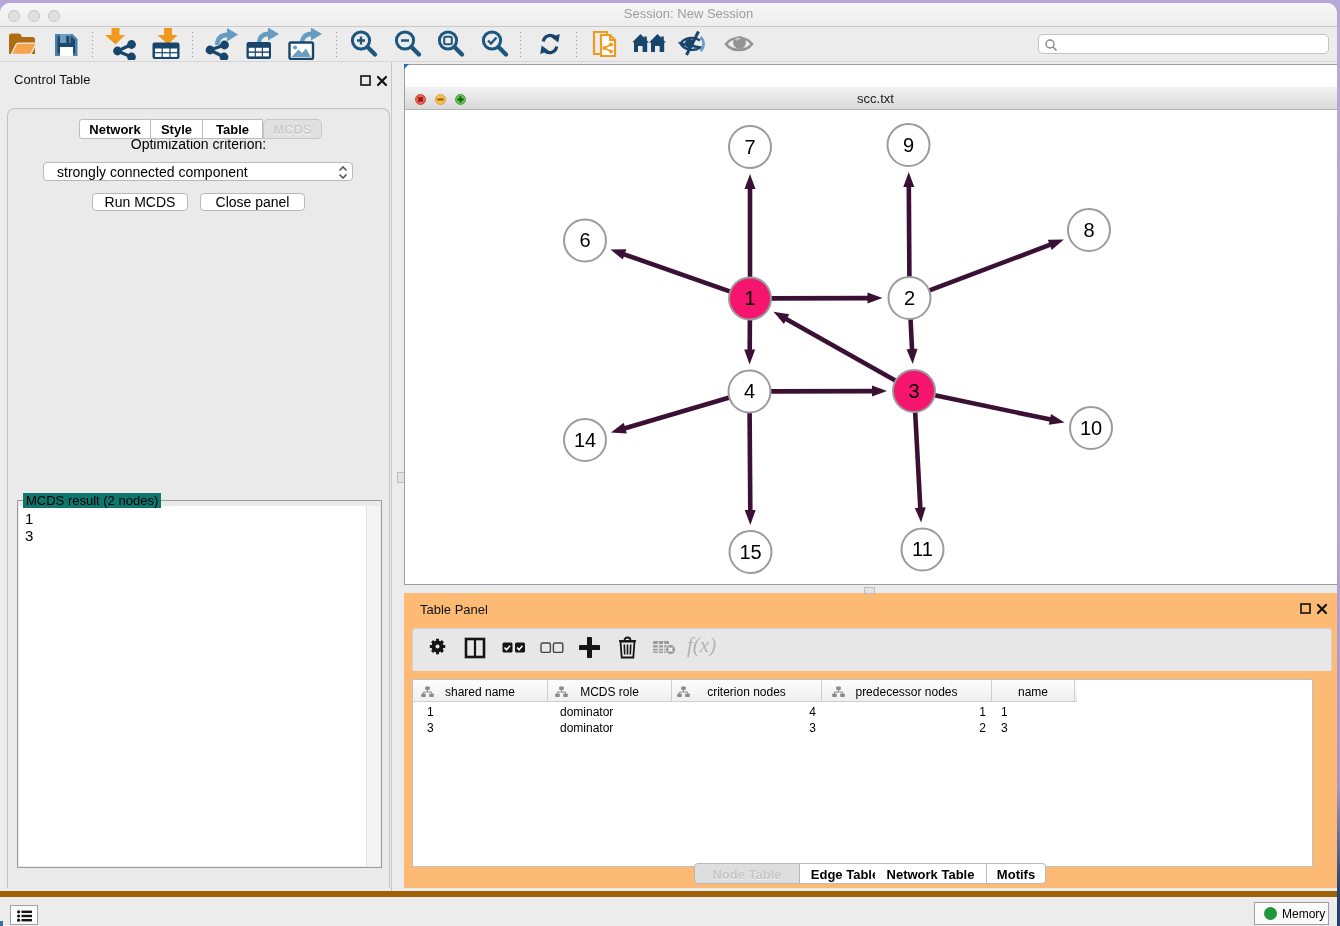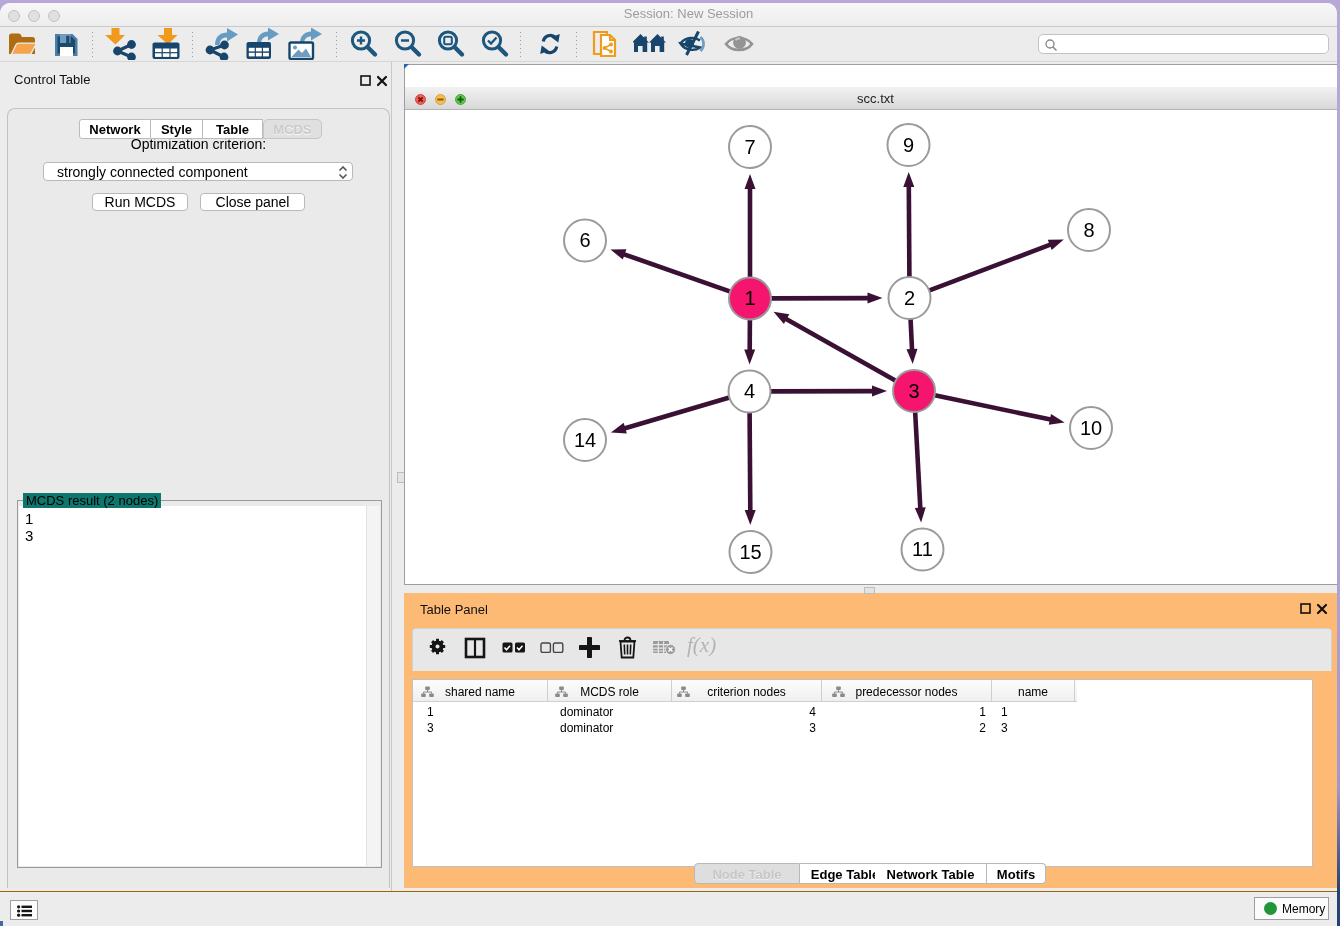--- a/index.html
+++ b/index.html
@@ -73,21 +73,21 @@
 .trow span { top:2px; }
 .orgic { position:absolute; top:6px; }
 .tticon { position:absolute; }
 
 #btabs { position:absolute; left:0px; top:270px; width:100%; height:23px; font-size:13px; }
 .btab { position:absolute; top:0; height:21px; line-height:21px; text-align:center; font-weight:bold;
   background:#fff; border:1px solid #b9b9b9; border-left:none; color:#000; }
 .btab.bsel { background:#dedede; color:#c6c6c8; text-shadow:0 1px 0 #f2f2f2; }
 
 #statusbar { position:absolute; left:0; top:888px; width:100%; height:35px;
-  border-top:1px solid #a16207; background:#ececec; }
+  border-top:6px solid #a16207; background:#ececec; }
 </style>
 </head>
 <body>
 <svg width="0" height="0" style="position:absolute;">
   <symbol id="orgsym" viewBox="0 0 13 12">
     <g fill="#8a8a8a">
       <rect x="4.2" y="0.5" width="4.6" height="3.6" rx="0.8"></rect>
       <rect x="0.2" y="7.5" width="4.6" height="3.6" rx="0.8"></rect>
       <rect x="8.2" y="7.5" width="4.6" height="3.6" rx="0.8"></rect>
     </g>

